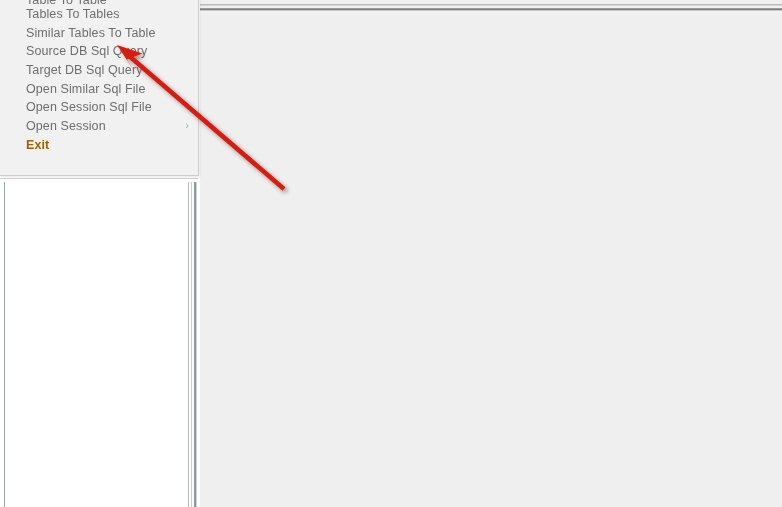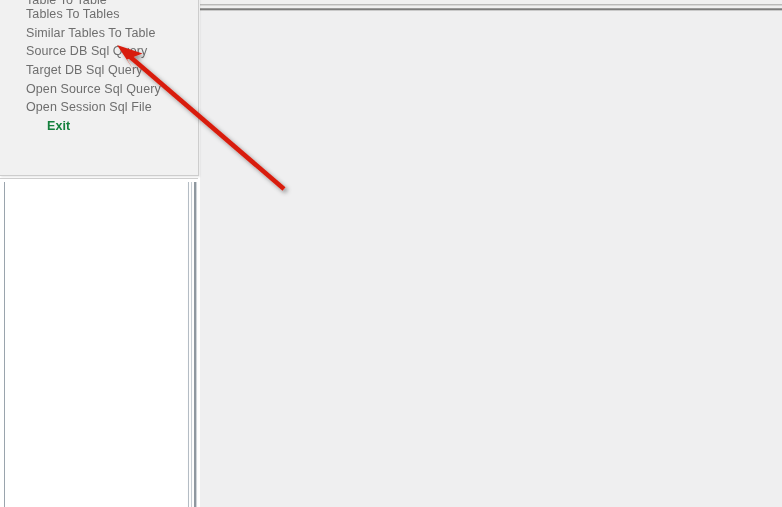--- a/index.html
+++ b/index.html
@@ -179,23 +179,22 @@
     white-space: nowrap;
     letter-spacing: 0.1px;
     box-sizing: border-box;
   }
   .menu-item.clipped {
     height: 9px;
     line-height: 9px;
     overflow: hidden;
   }
   .menu-item.emphasis {
-    color: #15803d;
+    color: #a16207;
     font-weight: 600;
-    margin-left: 21px;
   }
   .menu-item .submenu-arrow {
     position: absolute;
     right: 9px;
     top: 0;
     font-size: 10px;
     color: #a8a8a8;
     line-height: 18.7px;
   }
 
@@ -252,27 +251,31 @@
 
       <div class="menu-item">
         <span>Source DB Sql Query</span>
       </div>
 
       <div class="menu-item">
         <span>Target DB Sql Query</span>
       </div>
 
       <div class="menu-item">
-        <span>Open Source Sql Query</span>
+        <span>Open Similar Sql File</span>
       </div>
 
       <div class="menu-item">
         <span>Open Session Sql File</span>
       </div>
 
+      <div class="menu-item">
+        <span>Open Session</span>
+        <span class="submenu-arrow">›</span>
+      </div>
 
       <div class="menu-item emphasis">
         <span>Exit</span>
       </div>
 
     </div>
   </div>
 
   <svg class="annotation-arrow" viewBox="0 0 782 507">
     <defs>

